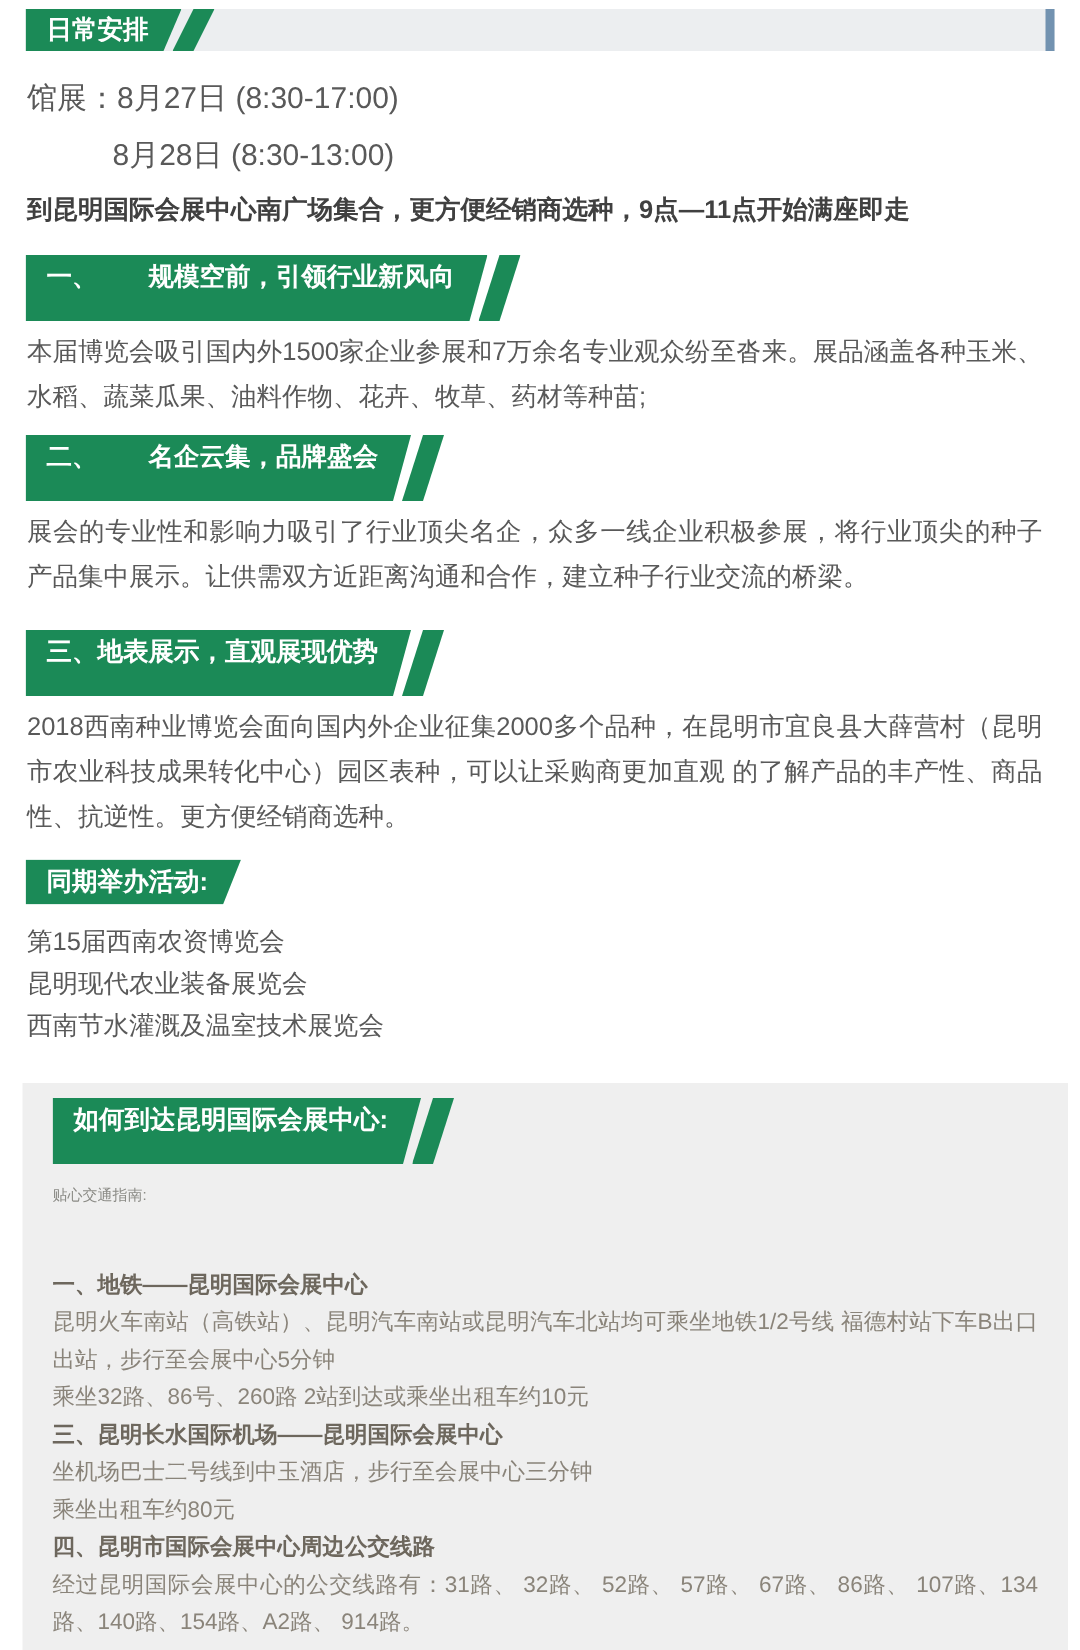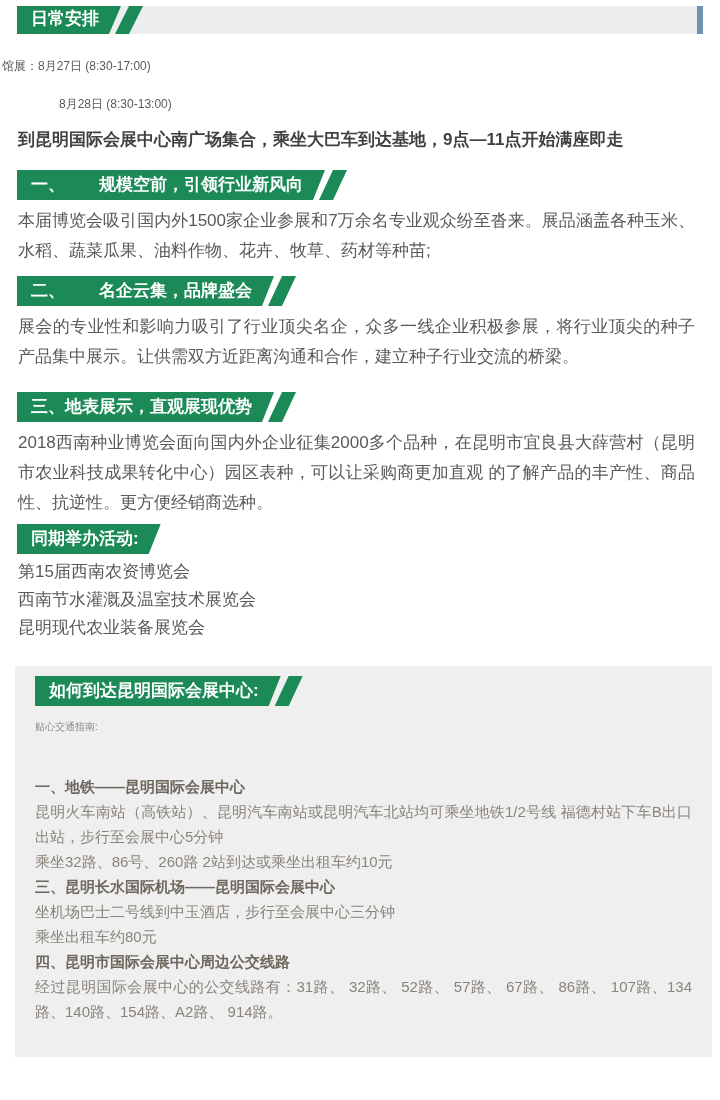--- a/index.html
+++ b/index.html
@@ -2,36 +2,36 @@
 <html style="--green: #1b8a57; --strip_gray: #eceef0; --accent_blue: #7292b0; --box_gray: #efefef; --body_text: #595959; --notice_text: #404040; --directions_heading: #6d675d; --directions_text: #8a847a; --directions_intro: #8b8b86;"><head>
 <meta charset="utf-8">
 <style>
   * { margin:0; padding:0; box-sizing:border-box; }
   html,body { width:720px; background:#ffffff; }
   body { height:1100px; overflow:hidden; font-family:"Liberation Sans","DejaVu Sans",sans-serif; }
   .page { position:relative; width:720px; height:1100px; background:#ffffff; }
 
   
   .header-strip { position:relative; margin:6px 17px 0 17px; height:28px;
-                  background:var(--strip_gray,#eceef0); display:flex; align-items:stretch;font-family:Liberation Mono, monospace; }
+                  background:var(--strip_gray,#eceef0); display:flex; align-items:stretch; }
   .blue-bar { position:absolute; right:0; top:0; bottom:0; width:6px;
               background:var(--accent_blue,#7292b0); }
 
   
-  .banner { display:inline-flex; height:30px; }
+  .banner { display:inline-flex; height:44px; }
   .header-strip .banner { height:28px; }
   .banner-main { display:block; background:var(--green,#1b8a57); color:#fff; font-weight:bold;
                  font-size:17px; line-height:30px; padding:0 22px 0 14px; white-space:pre;
                  clip-path:polygon(0 0,100% 0,calc(100% - 12px) 100%,0 100%); }
   .header-strip .banner-main { line-height:28px; }
   .banner-tail { width:30px; margin-left:-6px; background:var(--green,#1b8a57);
                  clip-path:polygon(14px 0,28px 0,14px 100%,0 100%); }
 
   
-  .schedule { margin:13px 20px 0 2px; font-size:12px; color:var(--body_text,#595959); }
+  .schedule { margin:13px 20px 0 18px; font-size:20px; color:var(--body_text,#595959); }
   .schedule p { line-height:38px; }
   .schedule p.indent { padding-left:57px; }
   .notice { margin:4px 20px 0 18px; font-size:17px; font-weight:bold;
             color:var(--notice_text,#404040); line-height:26px; }
 
   
   .sec-banner { margin-left:17px; }
   .mt17 { margin-top:17px; } .mt10 { margin-top:10px; } .mt8 { margin-top:20px; } .mt6v { margin-top:6px;align-items:center; }
   .para { margin:6px 25px 0 18px; font-size:17px; line-height:30px;
           color:var(--body_text,#595959); text-align:justify; }
@@ -58,21 +58,21 @@
       <span class="banner-tail"></span>
     </div>
     <div class="blue-bar"></div>
   </div>
 
   <div class="schedule">
     <p>馆展：8月27日 (8:30-17:00)</p>
     <p class="indent">8月28日 (8:30-13:00)</p>
   </div>
 
-  <p class="notice">到昆明国际会展中心南广场集合，乘坐大巴车到达基地，9点—11点开始满座即走</p>
+  <p class="notice">到昆明国际会展中心南广场集合，更方便经销商选种，9点—11点开始满座即走</p>
 
   <div class="banner sec-banner mt17">
     <span class="banner-main">一、　　规模空前，引领行业新风向</span>
     <span class="banner-tail"></span>
   </div>
   <p class="para">本届博览会吸引国内外1500家企业参展和7万余名专业观众纷至沓来。展品涵盖各种玉米、水稻、蔬菜瓜果、油料作物、花卉、牧草、药材等种苗;</p>
 
   <div class="banner sec-banner mt10">
     <span class="banner-main">二、　　名企云集，品牌盛会</span>
     <span class="banner-tail"></span>
@@ -84,22 +84,22 @@
     <span class="banner-tail"></span>
   </div>
   <p class="para">2018西南种业博览会面向国内外企业征集2000多个品种，在昆明市宜良县大薛营村（昆明市农业科技成果转化中心）园区表种，可以让采购商更加直观 的了解产品的丰产性、商品性、抗逆性。更方便经销商选种。</p>
 
   <div class="banner sec-banner mt6v">
     <span class="banner-main">同期举办活动:</span>
     <span class="banner-tail"></span>
   </div>
   <div class="events-list">
     <p>第15届西南农资博览会</p>
+    <p>昆明现代农业装备展览会</p>
     <p>西南节水灌溉及温室技术展览会</p>
-    <p>昆明现代农业装备展览会</p>
   </div>
 
   <div class="directions">
     <div class="banner">
       <span class="banner-main">如何到达昆明国际会展中心:</span>
       <span class="banner-tail"></span>
     </div>
     <p class="directions-intro">贴心交通指南:</p>
 
     <div class="entries">

